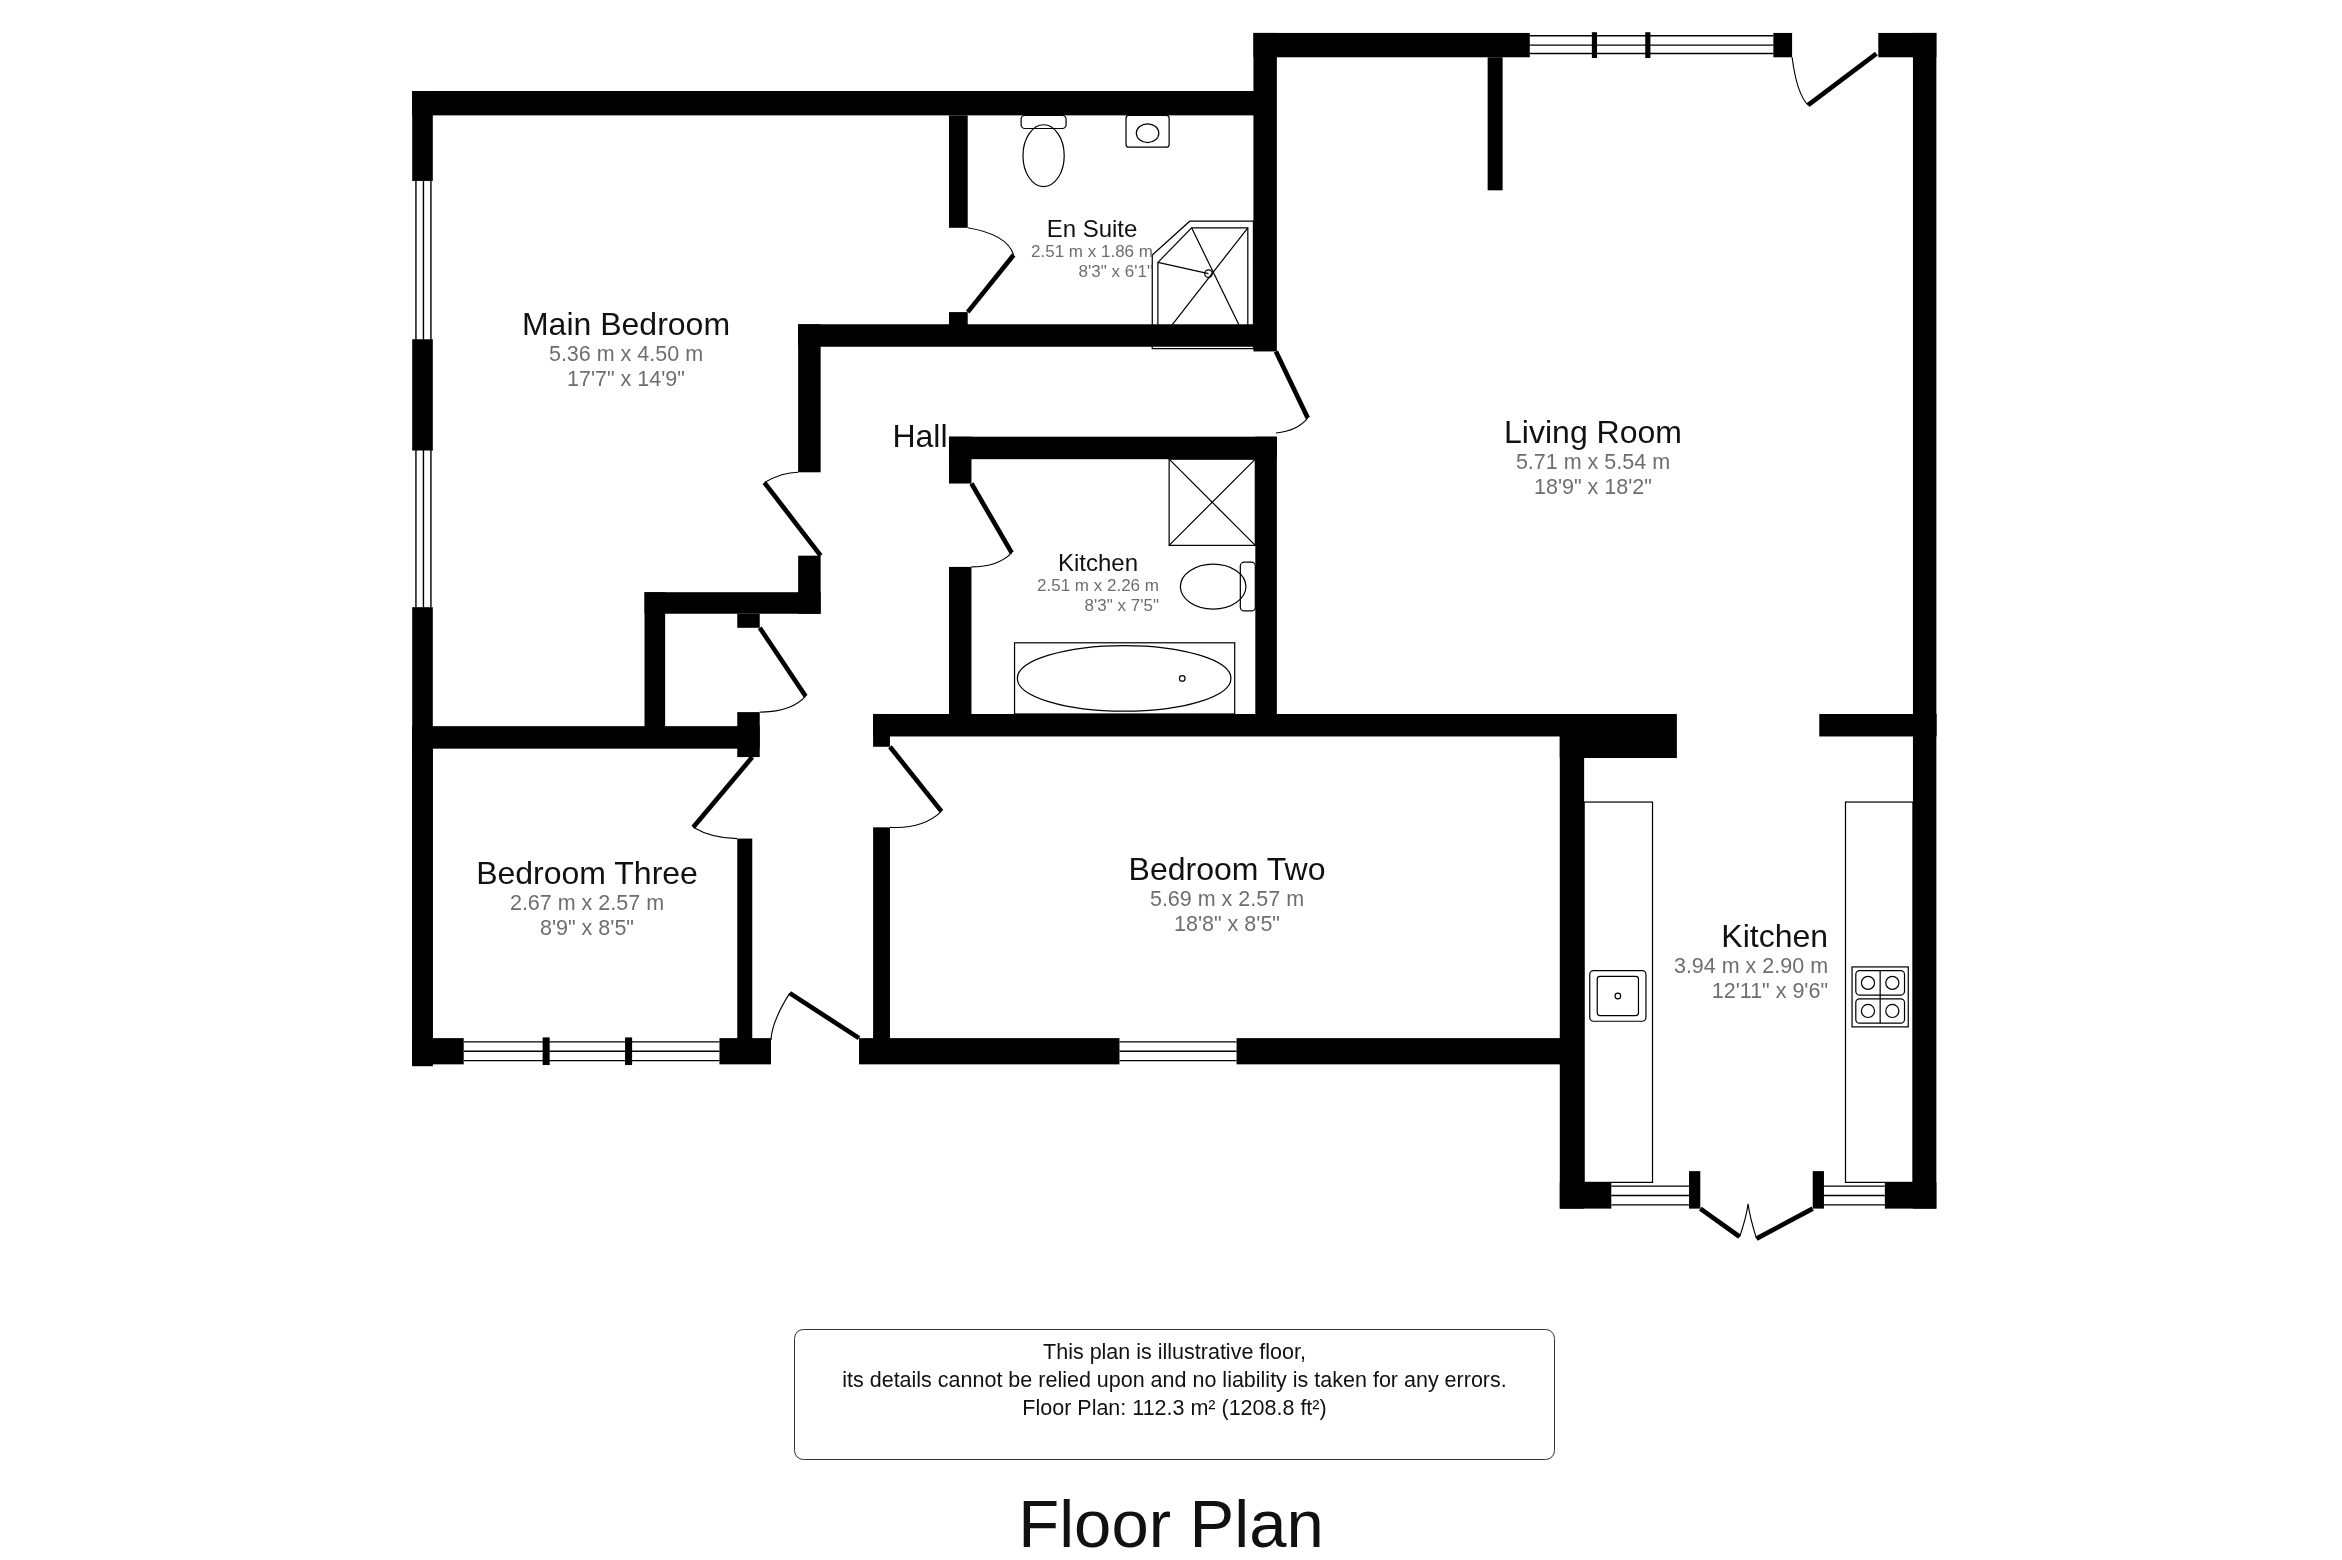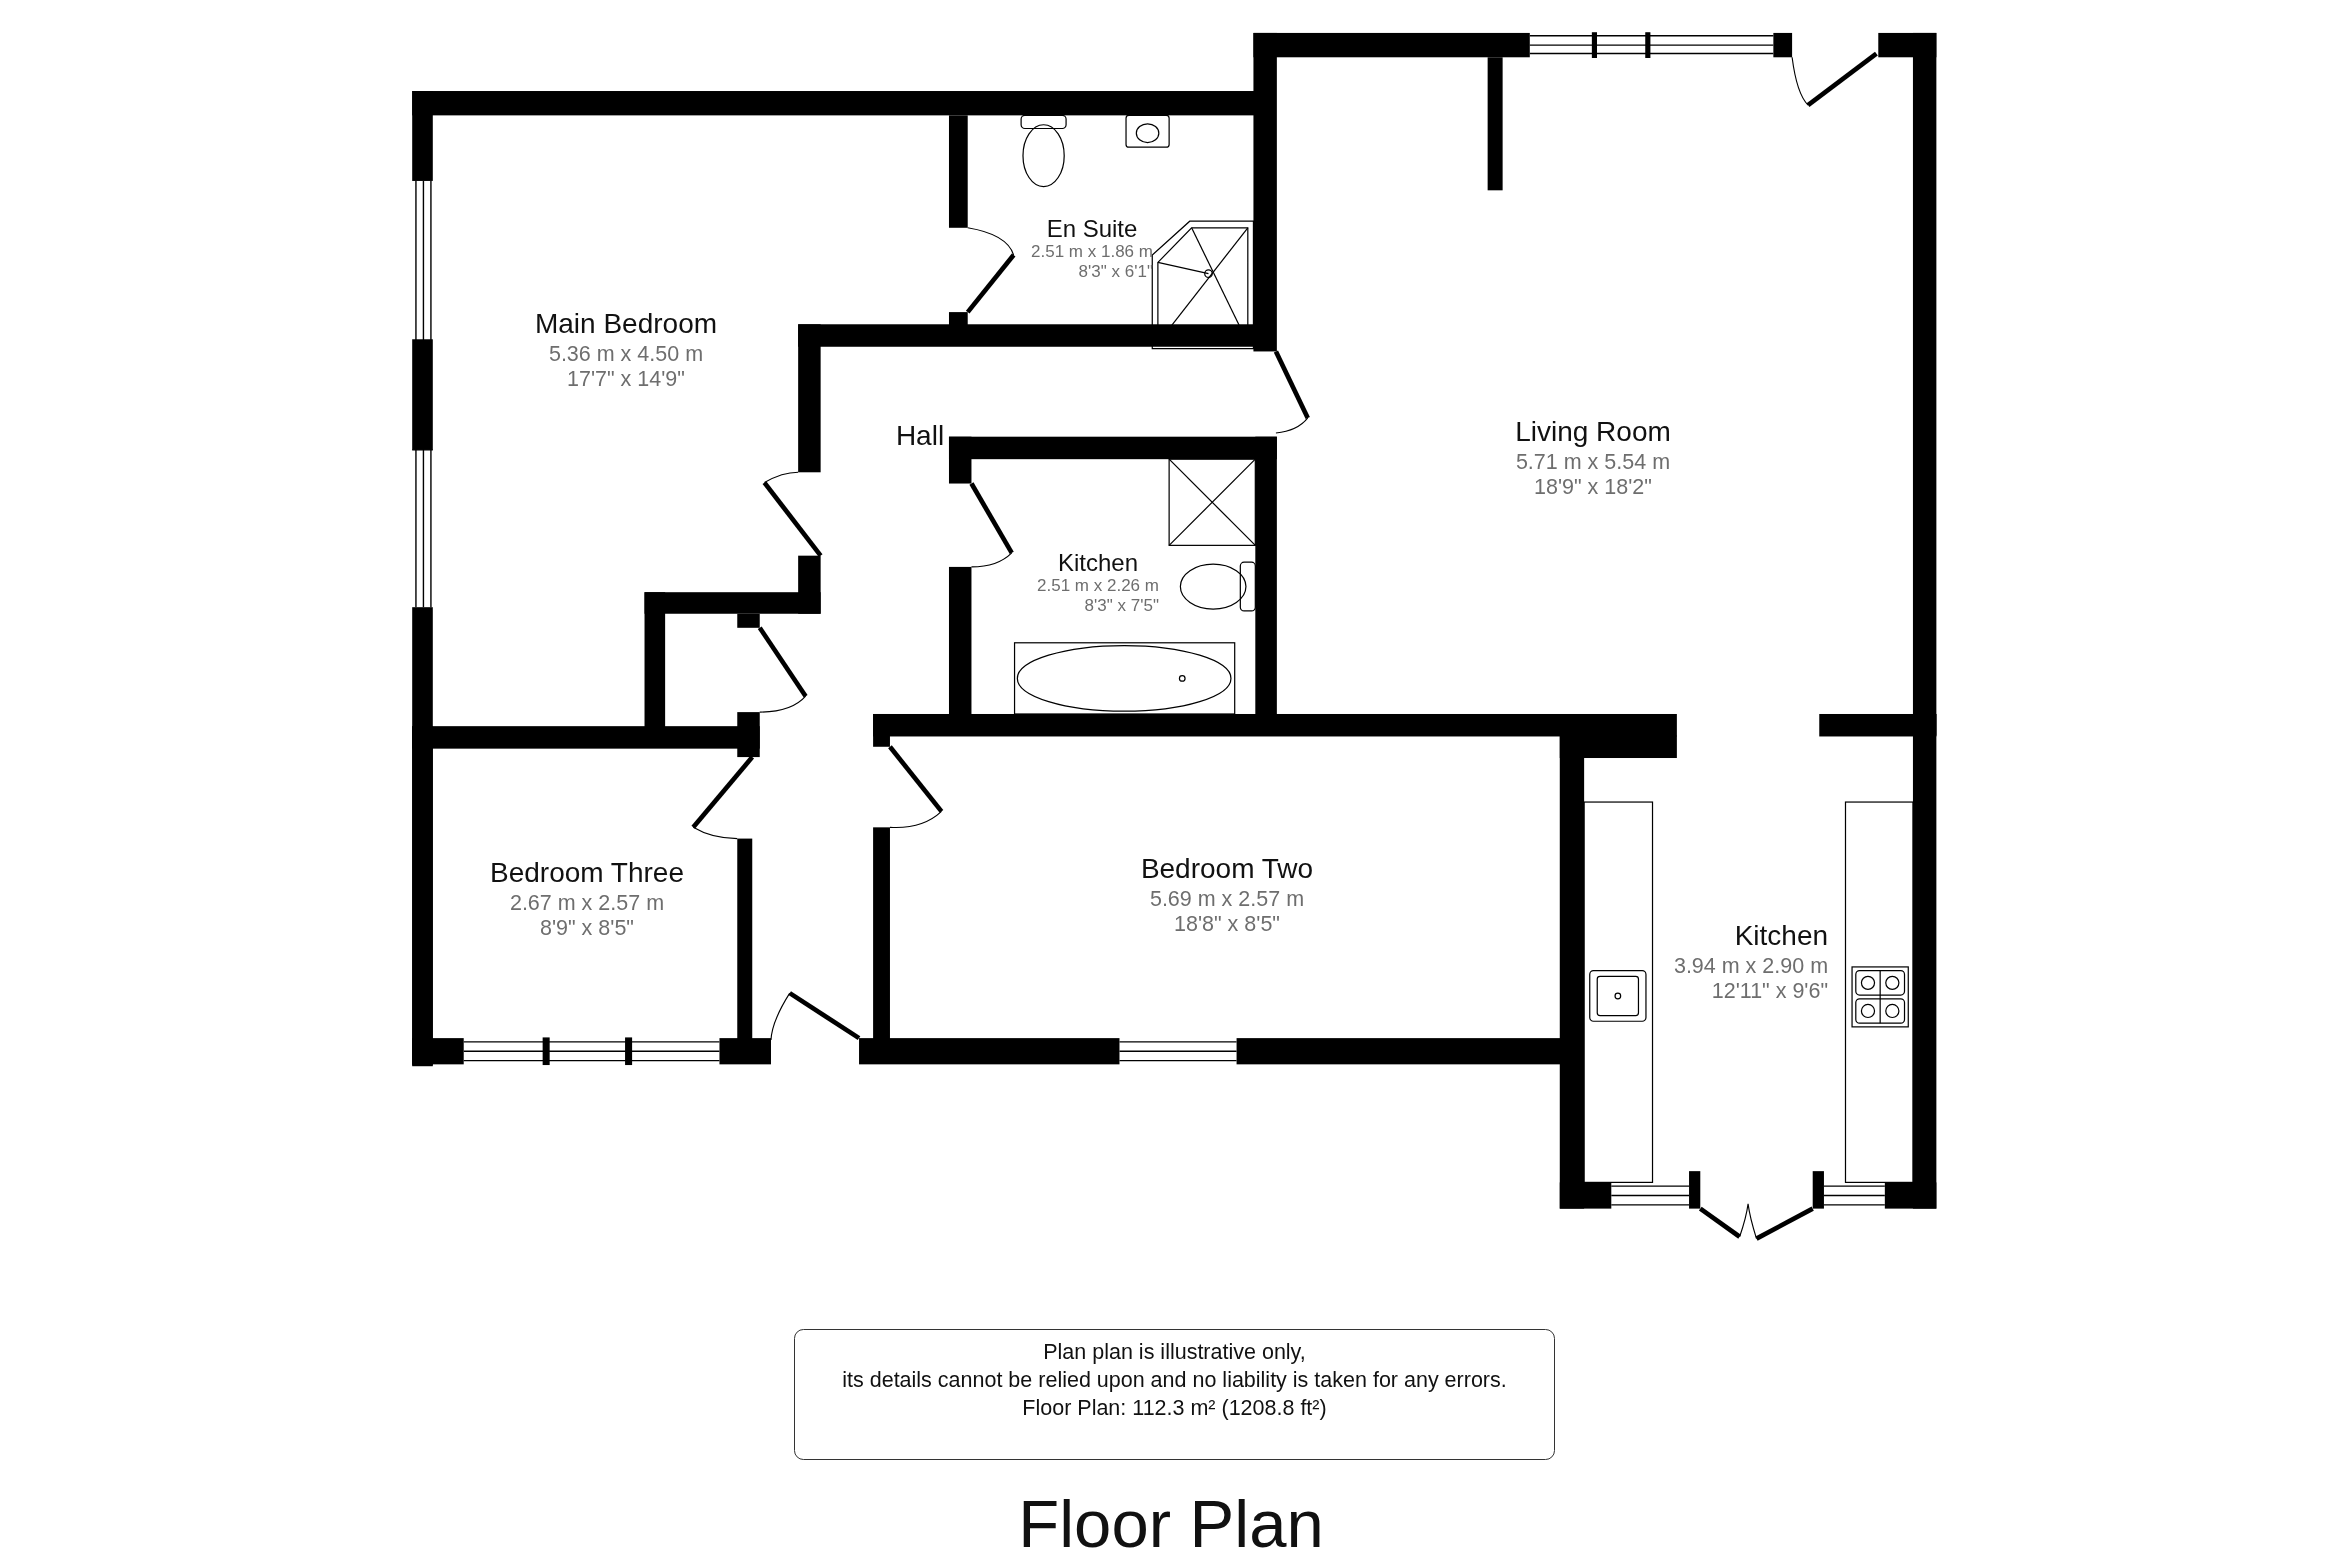--- a/index.html
+++ b/index.html
@@ -1,19 +1,19 @@
 <!DOCTYPE html>
 <html style="font-size:15px"><head>
 <meta charset="utf-8">
 <style>
   html, body { margin:0; padding:0; background:#ffffff; }
   body { width:2342px; height:1561px; position:relative; overflow:hidden; font-family:"Liberation Sans", sans-serif; }
   #plan { position:absolute; left:0; top:0; }
   .room-label { position:absolute; text-align:center; transform:translateX(-50%); white-space:nowrap; }
-  .room-name { color:#111; font-size:28px; line-height:36px; }
+  .room-name { color:#111; font-size:32px; line-height:36px; }
   .room-dim { color:#6e6e6e; font-size:21.5px; line-height:25px; }
   .room-label.small .room-name { font-size:24px; line-height:27px; }
   .room-label.small .room-dim { font-size:17px; line-height:19.7px;text-align:right; }
   #disclaimer { position:absolute; left:794px; top:1329px; width:761px; height:131px; border:1.4px solid #333; border-radius:9.4px; box-sizing:border-box; text-align:center; padding-top:8.4px; }
   #disclaimer div { font-size:21.5px; line-height:28px; color:#111; }
   #plan-title { position:absolute; left:1171px; top:1485px; transform:translateX(-50%); font-size:67px; color:#111; }
 </style>
 </head>
 <body>
 
@@ -230,19 +230,19 @@
   <div class="room-dim">18'8" x 8'5"</div>
 </div>
 
 <div class="room-label" style="left:1751px; top:918px;text-align:right;">
   <div class="room-name">Kitchen</div>
   <div class="room-dim">3.94 m x 2.90 m</div>
   <div class="room-dim">12'11" x 9'6"</div>
 </div>
 
 <div id="disclaimer">
-  <div>Plan plan is illustrative only,</div>
+  <div>This plan is illustrative floor,</div>
   <div>its details cannot be relied upon and no liability is taken for any errors.</div>
   <div>Floor Plan: 112.3 m² (1208.8 ft²)</div>
 </div>
 
 <div id="plan-title">Floor Plan</div>
 
 
 </body></html>

